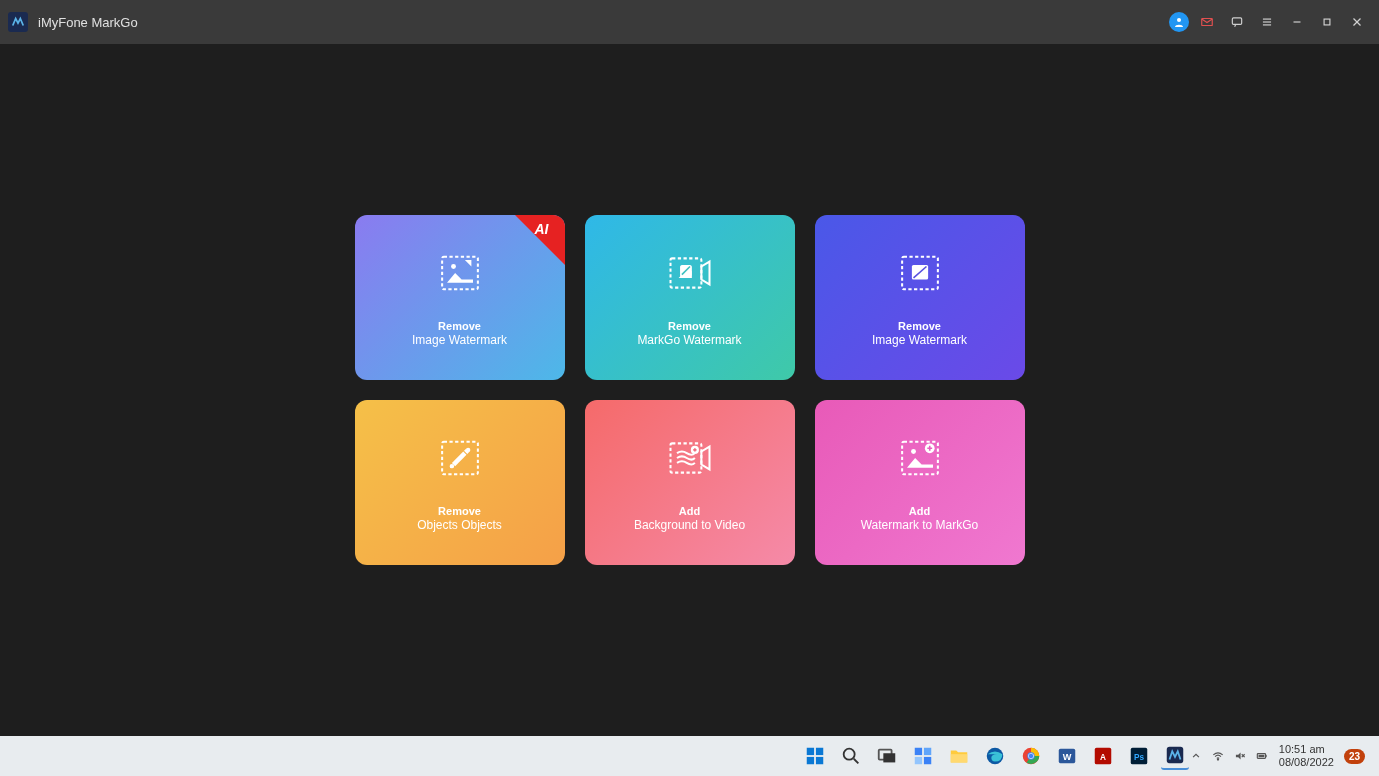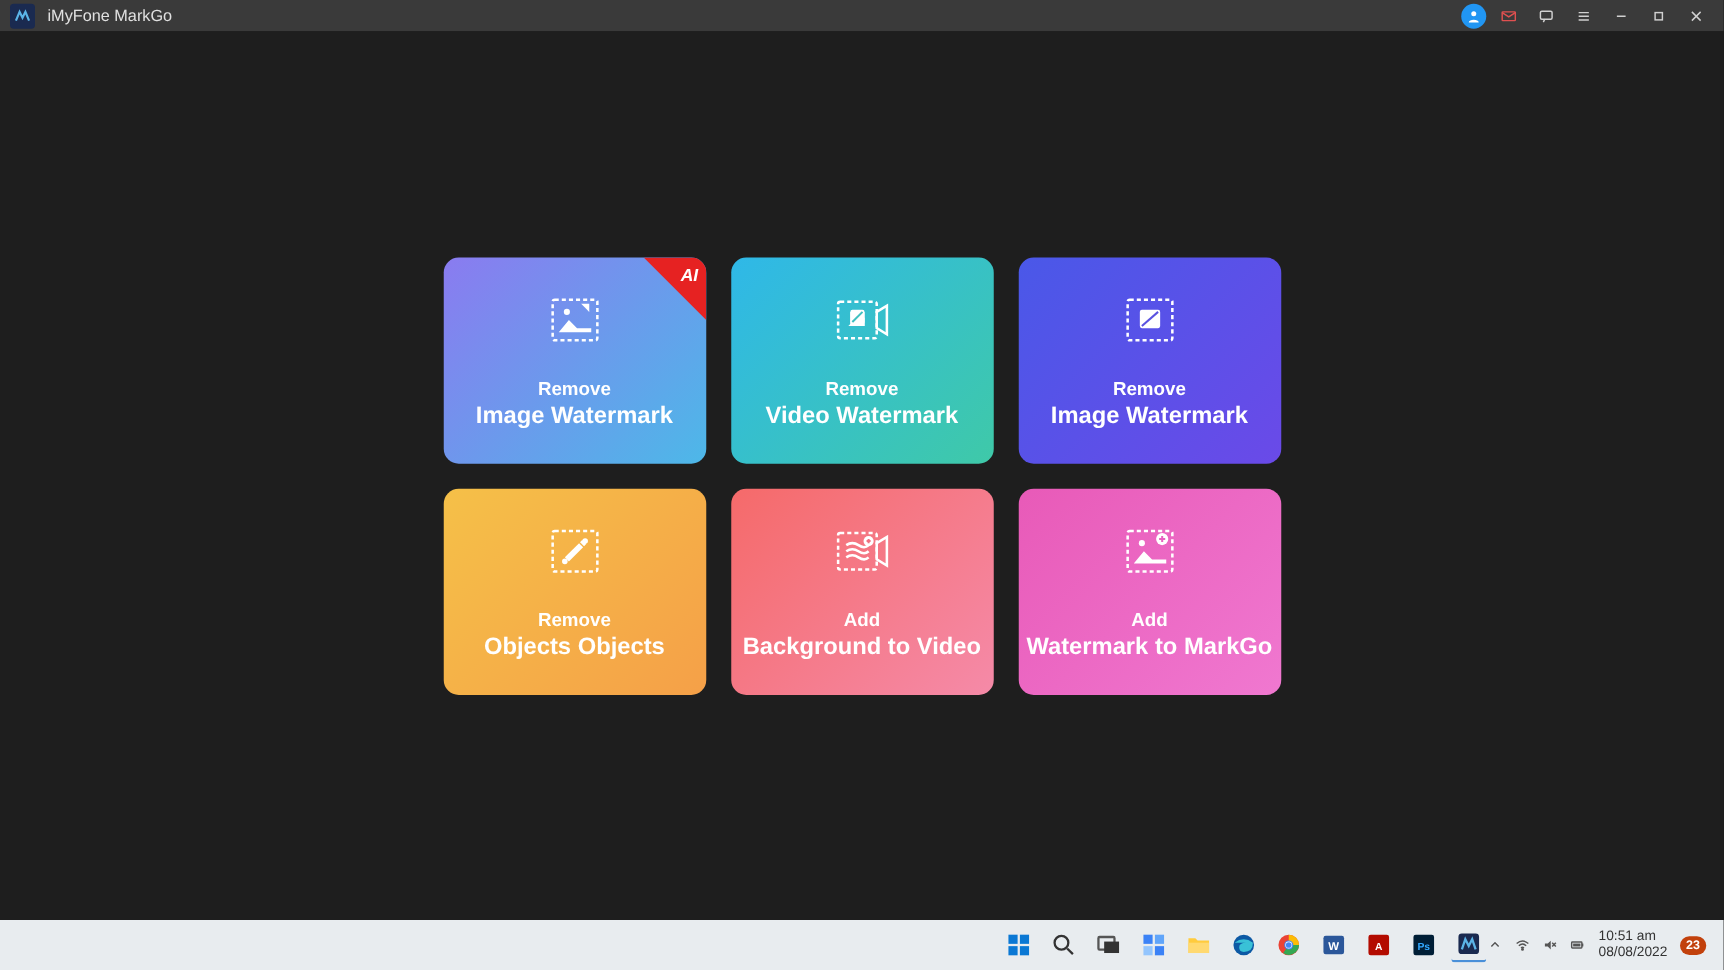--- a/index.html
+++ b/index.html
@@ -1,21 +1,21 @@
 <!DOCTYPE html>
 <html><head>
 <meta charset="utf-8">
 <style>
 * { margin: 0; padding: 0; box-sizing: border-box; }
 html, body { width: 1379px; height: 776px; overflow: hidden; font-family: "Segoe UI", Arial, sans-serif; }
 body { background: #1e1e1e; display: flex; flex-direction: column; }
 
 
 .titlebar {
-  height: 25px;
+  height: 44px;
   background: #3a3a3a;
   display: flex;
   align-items: center;
   color: #e0e0e0;
   font-size: 13px;
   padding-left: 8px;
 }
 .app-logo {
   width: 20px; height: 20px;
   background: #1a2a50;
@@ -68,34 +68,34 @@
   position: relative;
   cursor: pointer;
   overflow: hidden;
 }
 .card .icon-wrap {
   width: 52px; height: 52px;
   margin-bottom: 20px;
   display: flex; align-items: center; justify-content: center;
 }
 .card .icon-wrap svg { width: 52px; height: 52px; }
-.card .label1 { font-size: 15px; font-weight: 600; line-height: 1.3; }
-.card .label2 { font-size: 19px; font-weight: 700; line-height: 1.3; }
+.card .label1 { font-size: 11px; font-weight: 600; line-height: 1.3; }
+.card .label2 { font-size: 12px; font-weight: 400; line-height: 1.3; }
 
 
 .ai-badge {
   position: absolute;
   top: 0; right: 0;
   width: 0; height: 0;
   border-left: 50px solid transparent;
   border-top: 50px solid #e62222;
 }
 .ai-badge-text {
   position: absolute;
-  top: 6px; right: 6px;
+  top: 6px; right: 16px;
   color: white;
   font-weight: 700;
   font-size: 14px;
   font-style: italic;
 }
 
 
 .card.c1 { background: linear-gradient(135deg, #8a7bf0 0%, #4db8e8 100%); }
 .card.c2 { background: linear-gradient(135deg, #2fb8e8 0%, #3fc9a8 100%); }
 .card.c3 { background: linear-gradient(135deg, #4a58e8 0%, #6a4ae8 100%); }
@@ -215,21 +215,21 @@
           <rect x="8" y="14" width="38" height="36" rx="2" stroke-dasharray="4 3"></rect>
           <path d="M46 24 L56 18 L56 46 L46 40 Z" stroke="white" fill="none"></path>
           <path d="M20 24 L34 24 L34 38 L20 38 Z M22 36 L32 26" fill="white" stroke="none"></path>
           <path d="M20 22 L36 38" stroke="white" stroke-width="0"></path>
           <path d="M18 38 L30 26 L34 30 L34 38 Z" fill="white" stroke="none"></path>
           <rect x="20" y="22" width="14" height="14" rx="2" fill="white" stroke="none"></rect>
           <path d="M22 34 L32 24" stroke="#3fc0c0" stroke-width="2"></path>
         </svg>
       </div>
       <div class="label1">Remove</div>
-      <div class="label2">Video Watermark</div>
+      <div class="label2">MarkGo Watermark</div>
     </div>
 
     <div class="card c3">
       <div class="icon-wrap">
         <svg viewBox="0 0 64 64" fill="none" stroke="white" stroke-width="2.5">
           <rect x="10" y="12" width="44" height="40" rx="2" stroke-dasharray="4 3"></rect>
           <rect x="22" y="22" width="20" height="18" rx="2" fill="white" stroke="none"></rect>
           <path d="M24 38 L40 24" stroke="#5a52e0" stroke-width="2"></path>
         </svg>
       </div>

